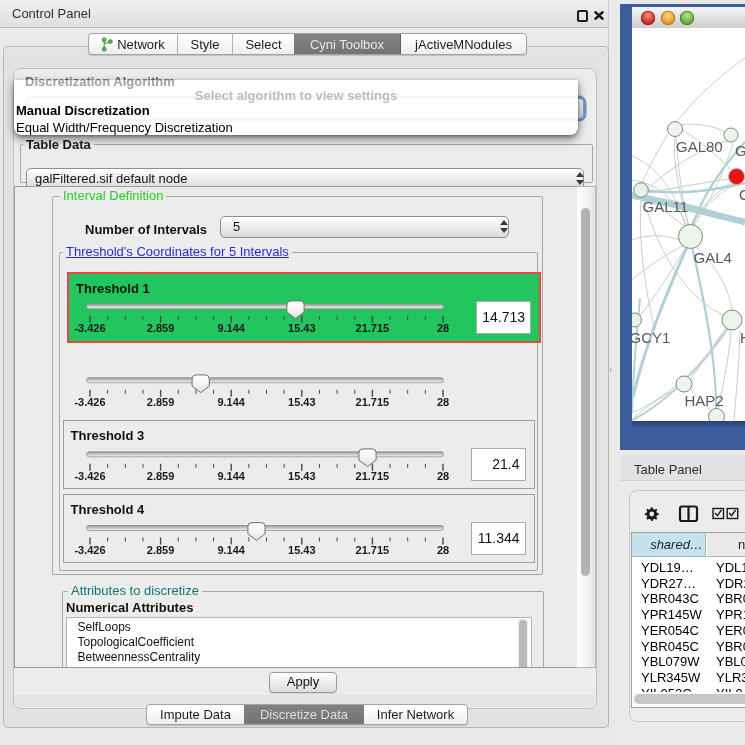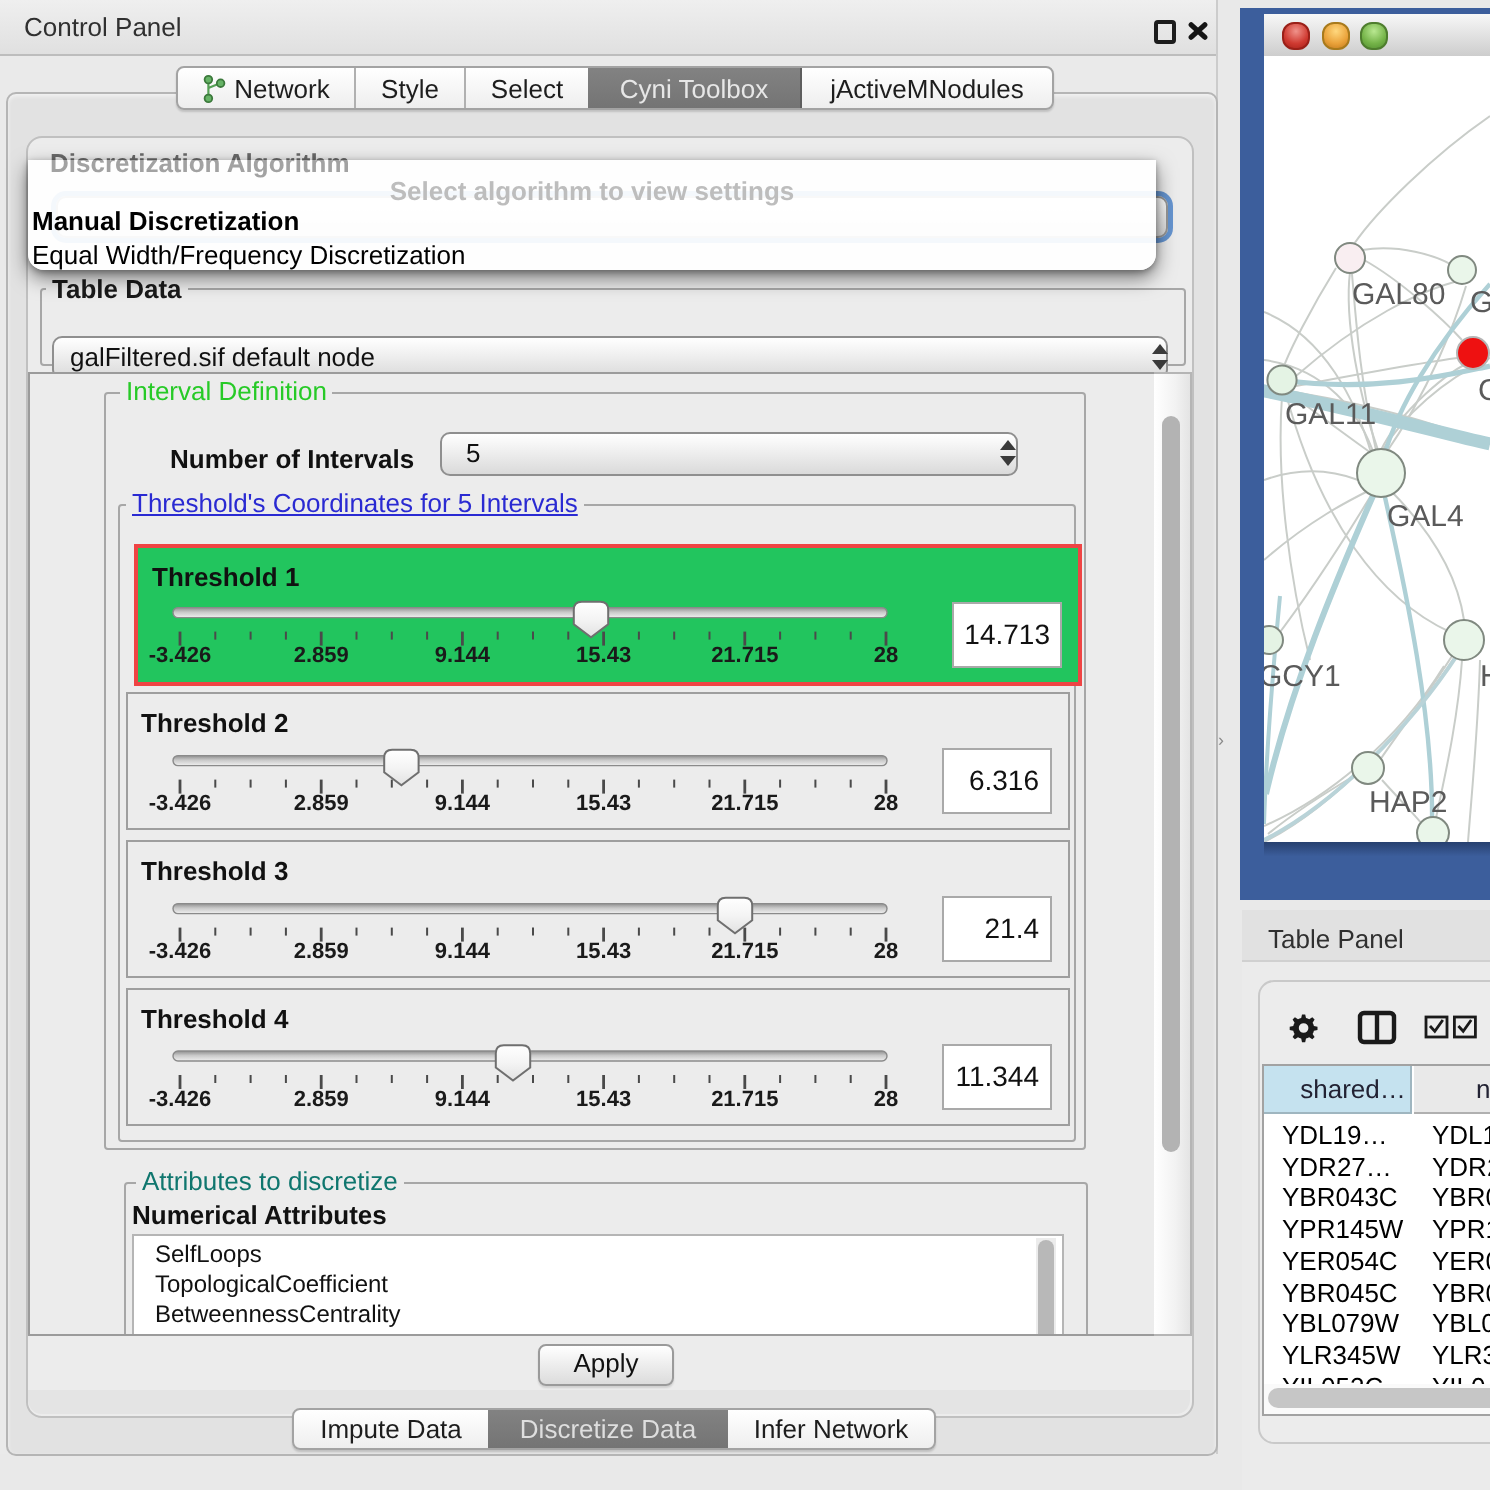--- a/index.html
+++ b/index.html
@@ -68,24 +68,20 @@
       </div>
 
       <div class="gbox" style="left:44px;top:65px;width:477px;height:317px;"></div>
       <div class="glabel" style="left:48px;top:57px;color:#2a2ad2;background:#ececec;text-decoration:underline;">Threshold's Coordinates for 5 Intervals</div>
 
       <div class="abs thr" style="left:52px;top:85px;width:470px;height:67px;border:2px solid #ef4444;background:#22c55e;">
         <div class="abs" style="left:7px;top:7px;font-size:13px;font-weight:bold;color:#111;">Threshold 1</div>
         <div class="abs" style="left:407px;top:27px;width:48px;height:31px;background:#fff;border:1px solid #a9a9a9;font-size:14px;color:#111;text-align:right;line-height:31px;padding-right:5px;">14.713</div>
       </div>
 
-      <div class="abs thr" style="left:47.5px;top:159px;width:470px;height:67px;border:1px solid #9e9e9e;background:#ececec;">
-        <div class="abs" style="left:7px;top:7px;font-size:13px;font-weight:bold;color:#111;">Threshold 2</div>
-        <div class="abs" style="left:407px;top:27px;width:48px;height:31px;background:#fff;border:1px solid #a9a9a9;font-size:14px;color:#111;text-align:right;line-height:31px;padding-right:5px;">6.316</div>
-      </div>
 
       <div class="abs thr" style="left:47.5px;top:233px;width:470px;height:67px;border:1px solid #9e9e9e;background:#ececec;">
         <div class="abs" style="left:7px;top:7px;font-size:13px;font-weight:bold;color:#111;">Threshold 3</div>
         <div class="abs" style="left:407px;top:27px;width:48px;height:31px;background:#fff;border:1px solid #a9a9a9;font-size:14px;color:#111;text-align:right;line-height:31px;padding-right:5px;">21.4</div>
       </div>
 
       <div class="abs thr" style="left:47.5px;top:306.7px;width:470px;height:67px;border:1px solid #9e9e9e;background:#ececec;">
         <div class="abs" style="left:7px;top:7px;font-size:13px;font-weight:bold;color:#111;">Threshold 4</div>
         <div class="abs" style="left:407px;top:27px;width:48px;height:31px;background:#fff;border:1px solid #a9a9a9;font-size:14px;color:#111;text-align:right;line-height:31px;padding-right:5px;">11.344</div>
       </div>
@@ -354,21 +350,21 @@
       <line x1="45.5" y1="3.5" x2="45.5" y2="18" stroke="#1a1a1a" stroke-width="2.2"></line>
       <g stroke="#1a1a1a" stroke-width="1.4" fill="none">
         <rect x="70" y="5.5" width="10.5" height="10"></rect>
         <path d="M72 10 l2.4 2.6 4-5.6"></path>
         <rect x="84.2" y="5.5" width="10.5" height="10"></rect>
         <path d="M86.2 10 l2.4 2.6 4-5.6"></path>
       </g>
     </svg>
 
     <div class="abs" style="left:10px;top:77px;width:114px;height:174px;border:1px solid #a2a2a2;background:#fff;overflow:hidden;">
-      <div class="abs" style="left:0;top:0;width:74px;height:24px;background:#c5e2ef;border-right:1px solid #9fb6c0;border-bottom:1px solid #9fb6c0;box-sizing:border-box;font-size:13px;color:#223;text-align:center;line-height:23px;padding-left:16px;">shared…</div>
+      <div class="abs" style="left:0;top:0;width:74px;height:24px;background:#c5e2ef;border-right:1px solid #9fb6c0;border-bottom:1px solid #9fb6c0;box-sizing:border-box;font-size:13px;color:#223;text-align:center;line-height:23px;padding-left:16px;font-style:italic;">shared…</div>
       <div class="abs" style="left:75px;top:0;width:39px;height:24px;background:#e9e9e9;border-bottom:1px solid #b0b0b0;box-sizing:border-box;font-size:13px;color:#223;padding-left:31px;line-height:23px;">n</div>
       <div class="abs" style="left:9px;top:27px;font-size:13px;color:#000;line-height:15.7px;">
         YDL19…<br>YDR27…<br>YBR043C<br>YPR145W<br>YER054C<br>YBR045C<br>YBL079W<br>YLR345W<br>YIL052C
       </div>
       <div class="abs" style="left:84px;top:27px;font-size:13px;color:#000;line-height:15.7px;">
         YDL1<br>YDR2<br>YBR0<br>YPR1<br>YER0<br>YBR0<br>YBL0<br>YLR3<br>YIL0
       </div>
       <div class="abs" style="left:0;top:159px;width:114px;height:15px;background:#fafafa;">
         <div class="abs" style="left:2px;top:2px;width:120px;height:10px;background:#c6c6c6;border-radius:5px;"></div>
       </div>

